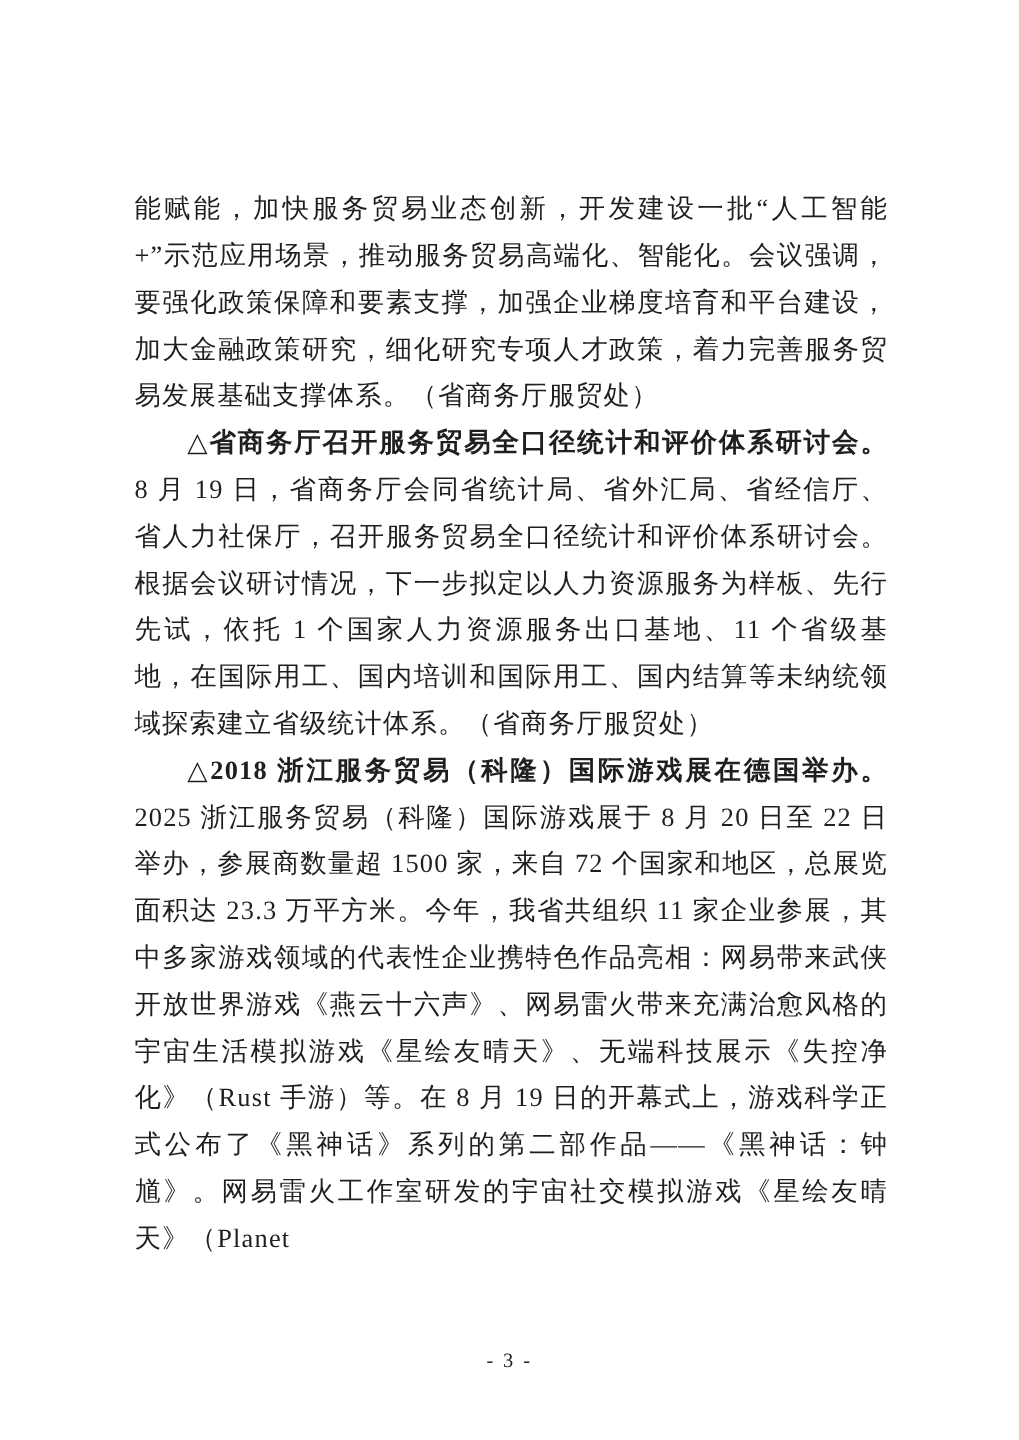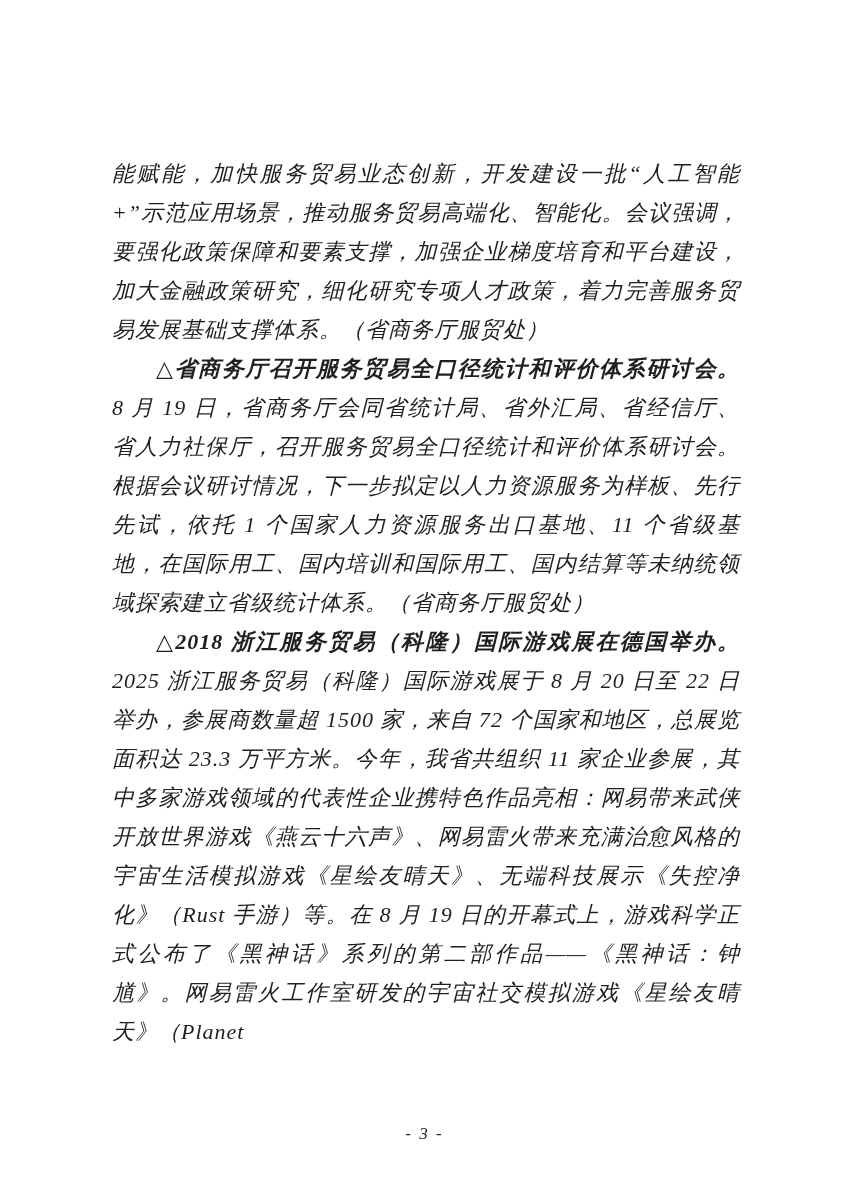--- a/index.html
+++ b/index.html
@@ -8,21 +8,20 @@
     background: #ffffff;
   }
   .page {
     position: relative;
     width: 849px;
     height: 1200px;
     background: #ffffff;
     overflow: hidden;
     font-family: "Liberation Serif", "DejaVu Serif", serif;
     color: #1f1f1f;
-    font-style: italic;
   }
   .content {
     position: absolute;
     left: 112px;
     top: 154px;
     width: 628px;
     font-size: 22px;
     line-height: 39px;
     letter-spacing: 1px;
     text-align: justify;

